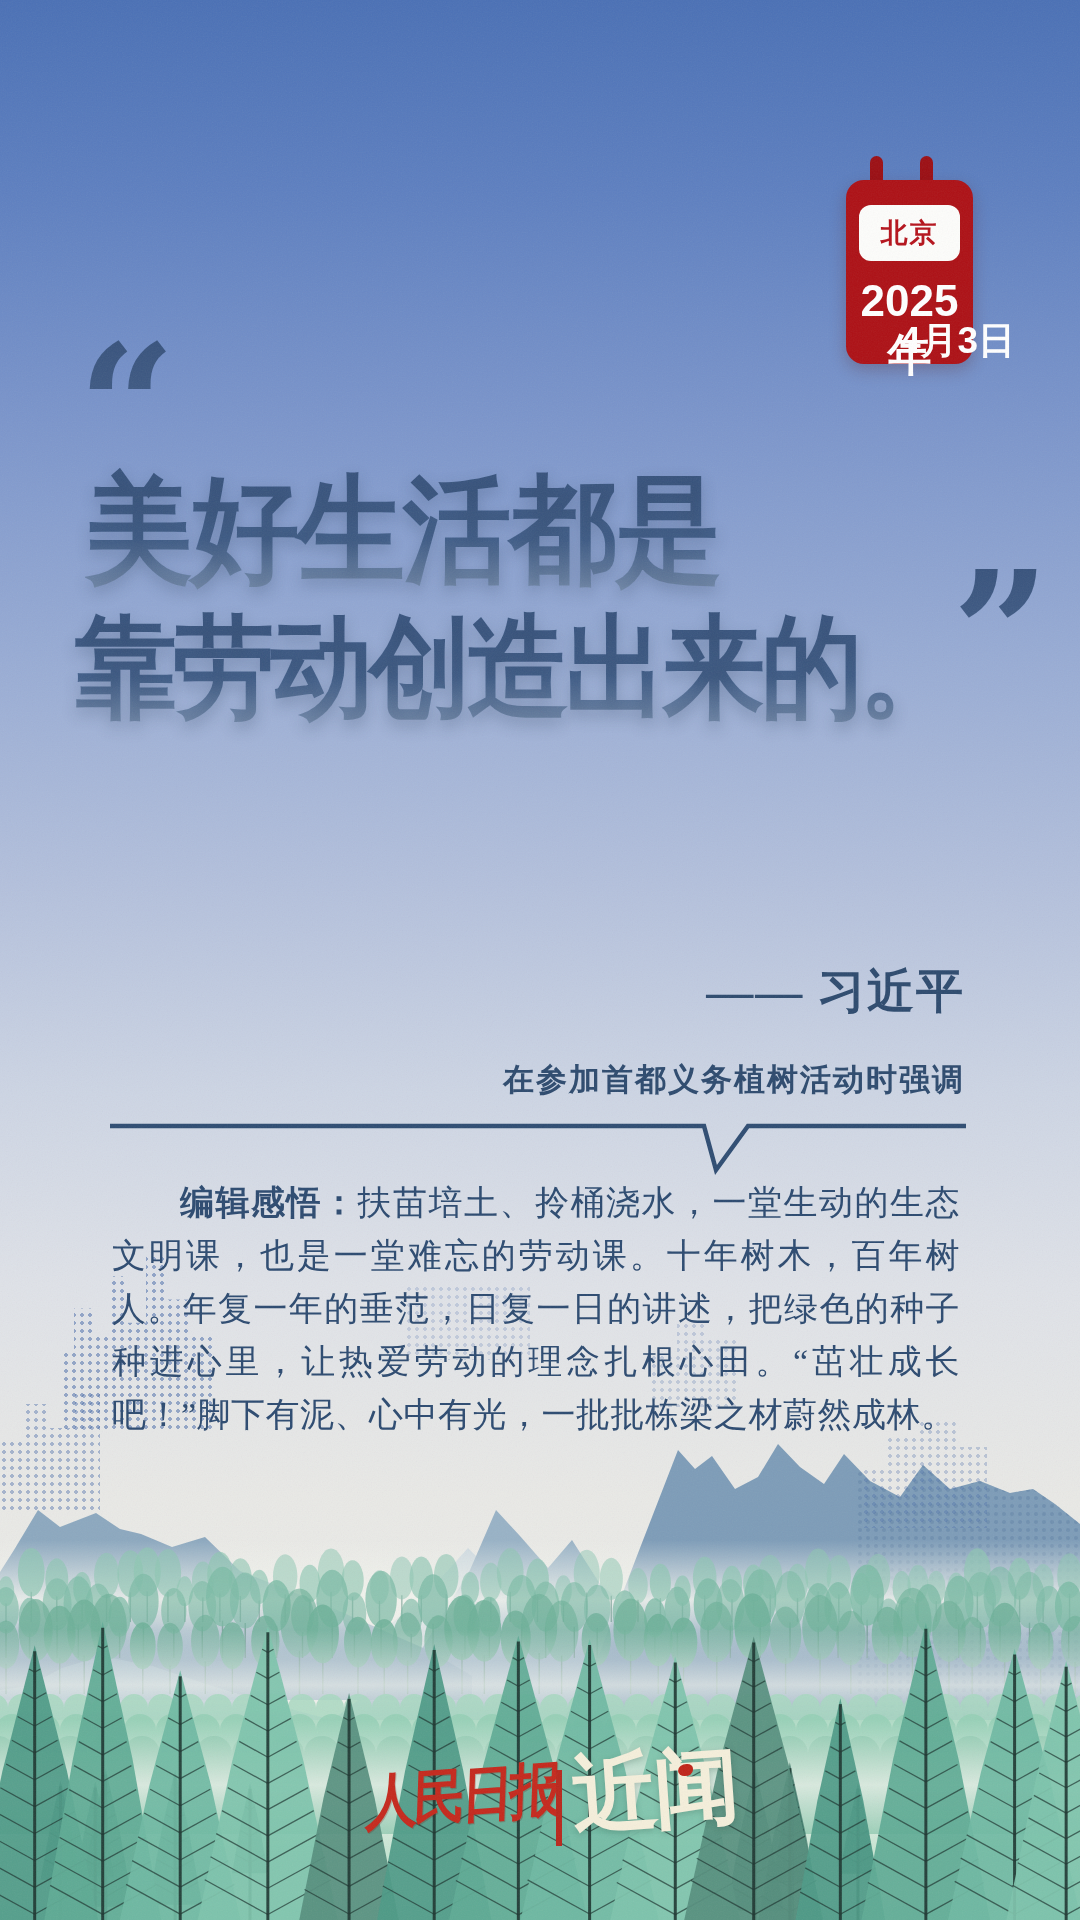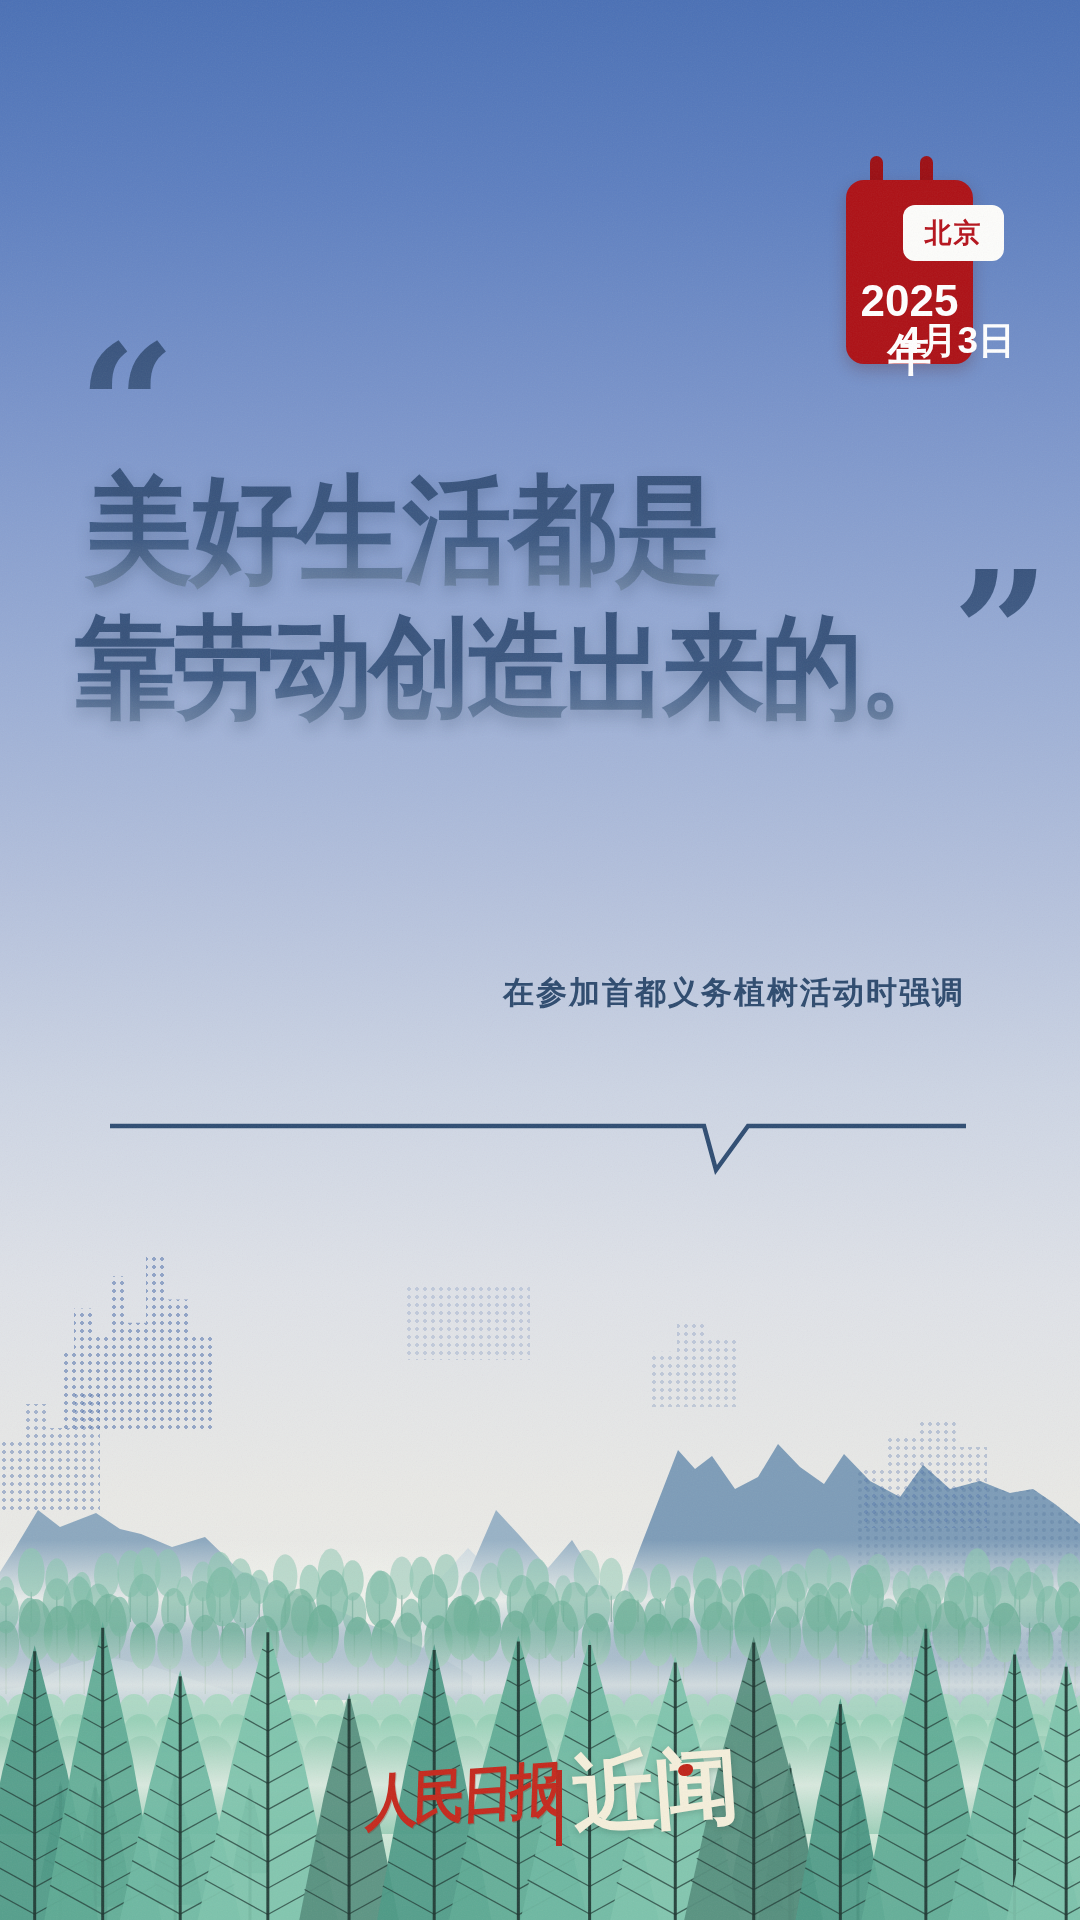--- a/index.html
+++ b/index.html
@@ -19,21 +19,21 @@
     clip-path:polygon(0 35%,30% 35%,30% 0,60% 0,60% 20%,100% 20%,100% 100%,0 100%);}
   .dots.d5{left:862px;top:1420px;width:125px;height:108px;opacity:.55;
     clip-path:polygon(0 45%,20% 45%,20% 15%,45% 15%,45% 0,75% 0,75% 25%,100% 25%,100% 100%,0 100%);}
   
   .badge{position:absolute;left:846px;top:156px;width:127px;z-index:3;font-family:"Liberation Sans","DejaVu Sans",sans-serif;}
   .badge .ring{position:absolute;top:0;width:13px;height:44px;border-radius:7px;background:#9c0e13;}
   .badge .ring.r1{left:24px;} .badge .ring.r2{left:74px;}
   .badge .card{position:relative;margin-top:24px;height:184px;background:#ad1015;border-radius:18px;
     box-shadow:0 6px 16px rgba(80,20,20,.25);}
   .badge .citybox{position:absolute;left:13px;top:25px;width:101px;height:56px;background:#fdfdfb;border-radius:12px;
-    display:flex;align-items:center;justify-content:center;margin-left:44px;}
+    display:flex;align-items:center;justify-content:center;}
   .badge .city{color:#b5121b;font-size:27px;font-weight:bold;letter-spacing:2px;}
   .badge .year{position:absolute;left:0;top:96px;width:100%;text-align:center;color:#ffffff;font-size:44px;font-weight:bold;}
   .badge .date{position:absolute;left:0;top:136px;width:100%;text-align:center;color:#ffffff;font-size:37px;font-weight:bold;padding-left:48px;}
   
   .qmark{position:absolute;z-index:3;font-family:"DejaVu Serif","Liberation Serif",serif;font-weight:bold;
     color:#3b5880;font-size:170px;line-height:1;letter-spacing:-8px;}
   .qmark.open{left:78px;top:322px;}
   .qmark.close{left:952px;top:548px;}
   .qline{position:absolute;z-index:3;font-weight:bold;white-space:nowrap;
     color:#3d5a80;text-shadow:0 6px 14px rgba(35,55,85,.25);}
@@ -41,21 +41,21 @@
     .qline{background:linear-gradient(180deg,#35507a 0%,#42608c 55%,#8da1bd 100%);
       -webkit-background-clip:text;background-clip:text;color:transparent;}
     .qmark{background:linear-gradient(180deg,#35507a 0%,#4a6690 100%);
       -webkit-background-clip:text;background-clip:text;color:transparent;}
   }
   .qline.l1{left:85px;top:452px;font-size:108px;letter-spacing:-2px;transform:scaleY(1.08);transform-origin:top left;}
   .qline.l2{left:75px;top:594px;font-size:102px;letter-spacing:-4px;transform:scaleY(1.1);transform-origin:top left;}
   
   .attr{position:absolute;right:115px;top:960px;z-index:3;text-align:right;color:#2d4a6e;}
   .attr .author{font-size:47px;font-weight:bold;letter-spacing:2px;}
-  .attr .context{margin-top:12px;font-size:31px;font-weight:bold;letter-spacing:2px;}
+  .attr .context{margin-top:36px;font-size:31px;font-weight:bold;letter-spacing:2px;}
   
   .divider{position:absolute;left:110px;top:1120px;z-index:3;}
   
   .note{position:absolute;left:112px;top:1176px;width:848px;z-index:3;color:#2c4a70;
     font-size:34px;line-height:53px;text-align:justify;text-indent:68px;letter-spacing:.5px;}
   .note .lead{font-weight:bold;}
   
   .scene{position:absolute;left:0;top:1390px;z-index:1;}
   
   .logo{position:absolute;left:366px;top:1740px;z-index:4;width:380px;height:130px;}
@@ -798,27 +798,29 @@
       <div class="date">4月3日</div>
     </div>
   </div>
 
   <div class="qmark open">“</div>
   <div class="qline l1">美好生活都是</div>
   <div class="qline l2">靠劳动创造出来的。</div>
   <div class="qmark close">”</div>
 
   <div class="attr">
+    <div class="author">—— 习近平</div>
     <div class="context">在参加首都义务植树活动时强调</div>
   </div>
 
   <svg class="divider" width="860" height="60" viewBox="0 0 860 60">
     <path d="M0 6 L594 6 L606 50 L638 6 L856 6" fill="none" stroke="#2e4c72" stroke-width="4.5" stroke-linejoin="miter"></path>
   </svg>
 
+  <div class="note"><span class="lead">编辑感悟：</span><span>扶苗培土、拎桶浇水，一堂生动的生态文明课，也是一堂难忘的劳动课。十年树木，百年树人。年复一年的垂范，日复一日的讲述，把绿色的种子种进心里，让热爱劳动的理念扎根心田。“茁壮成长吧！”脚下有泥、心中有光，一批批栋梁之材蔚然成林。</span></div>
 
   <div class="logo">
     <div class="masthead">人民日报</div>
     <div class="bar"></div>
     <div class="column">近闻</div>
     <div class="accent"></div>
   </div>
 
   <svg class="noise" width="1080" height="1920">
     <filter id="grain">

